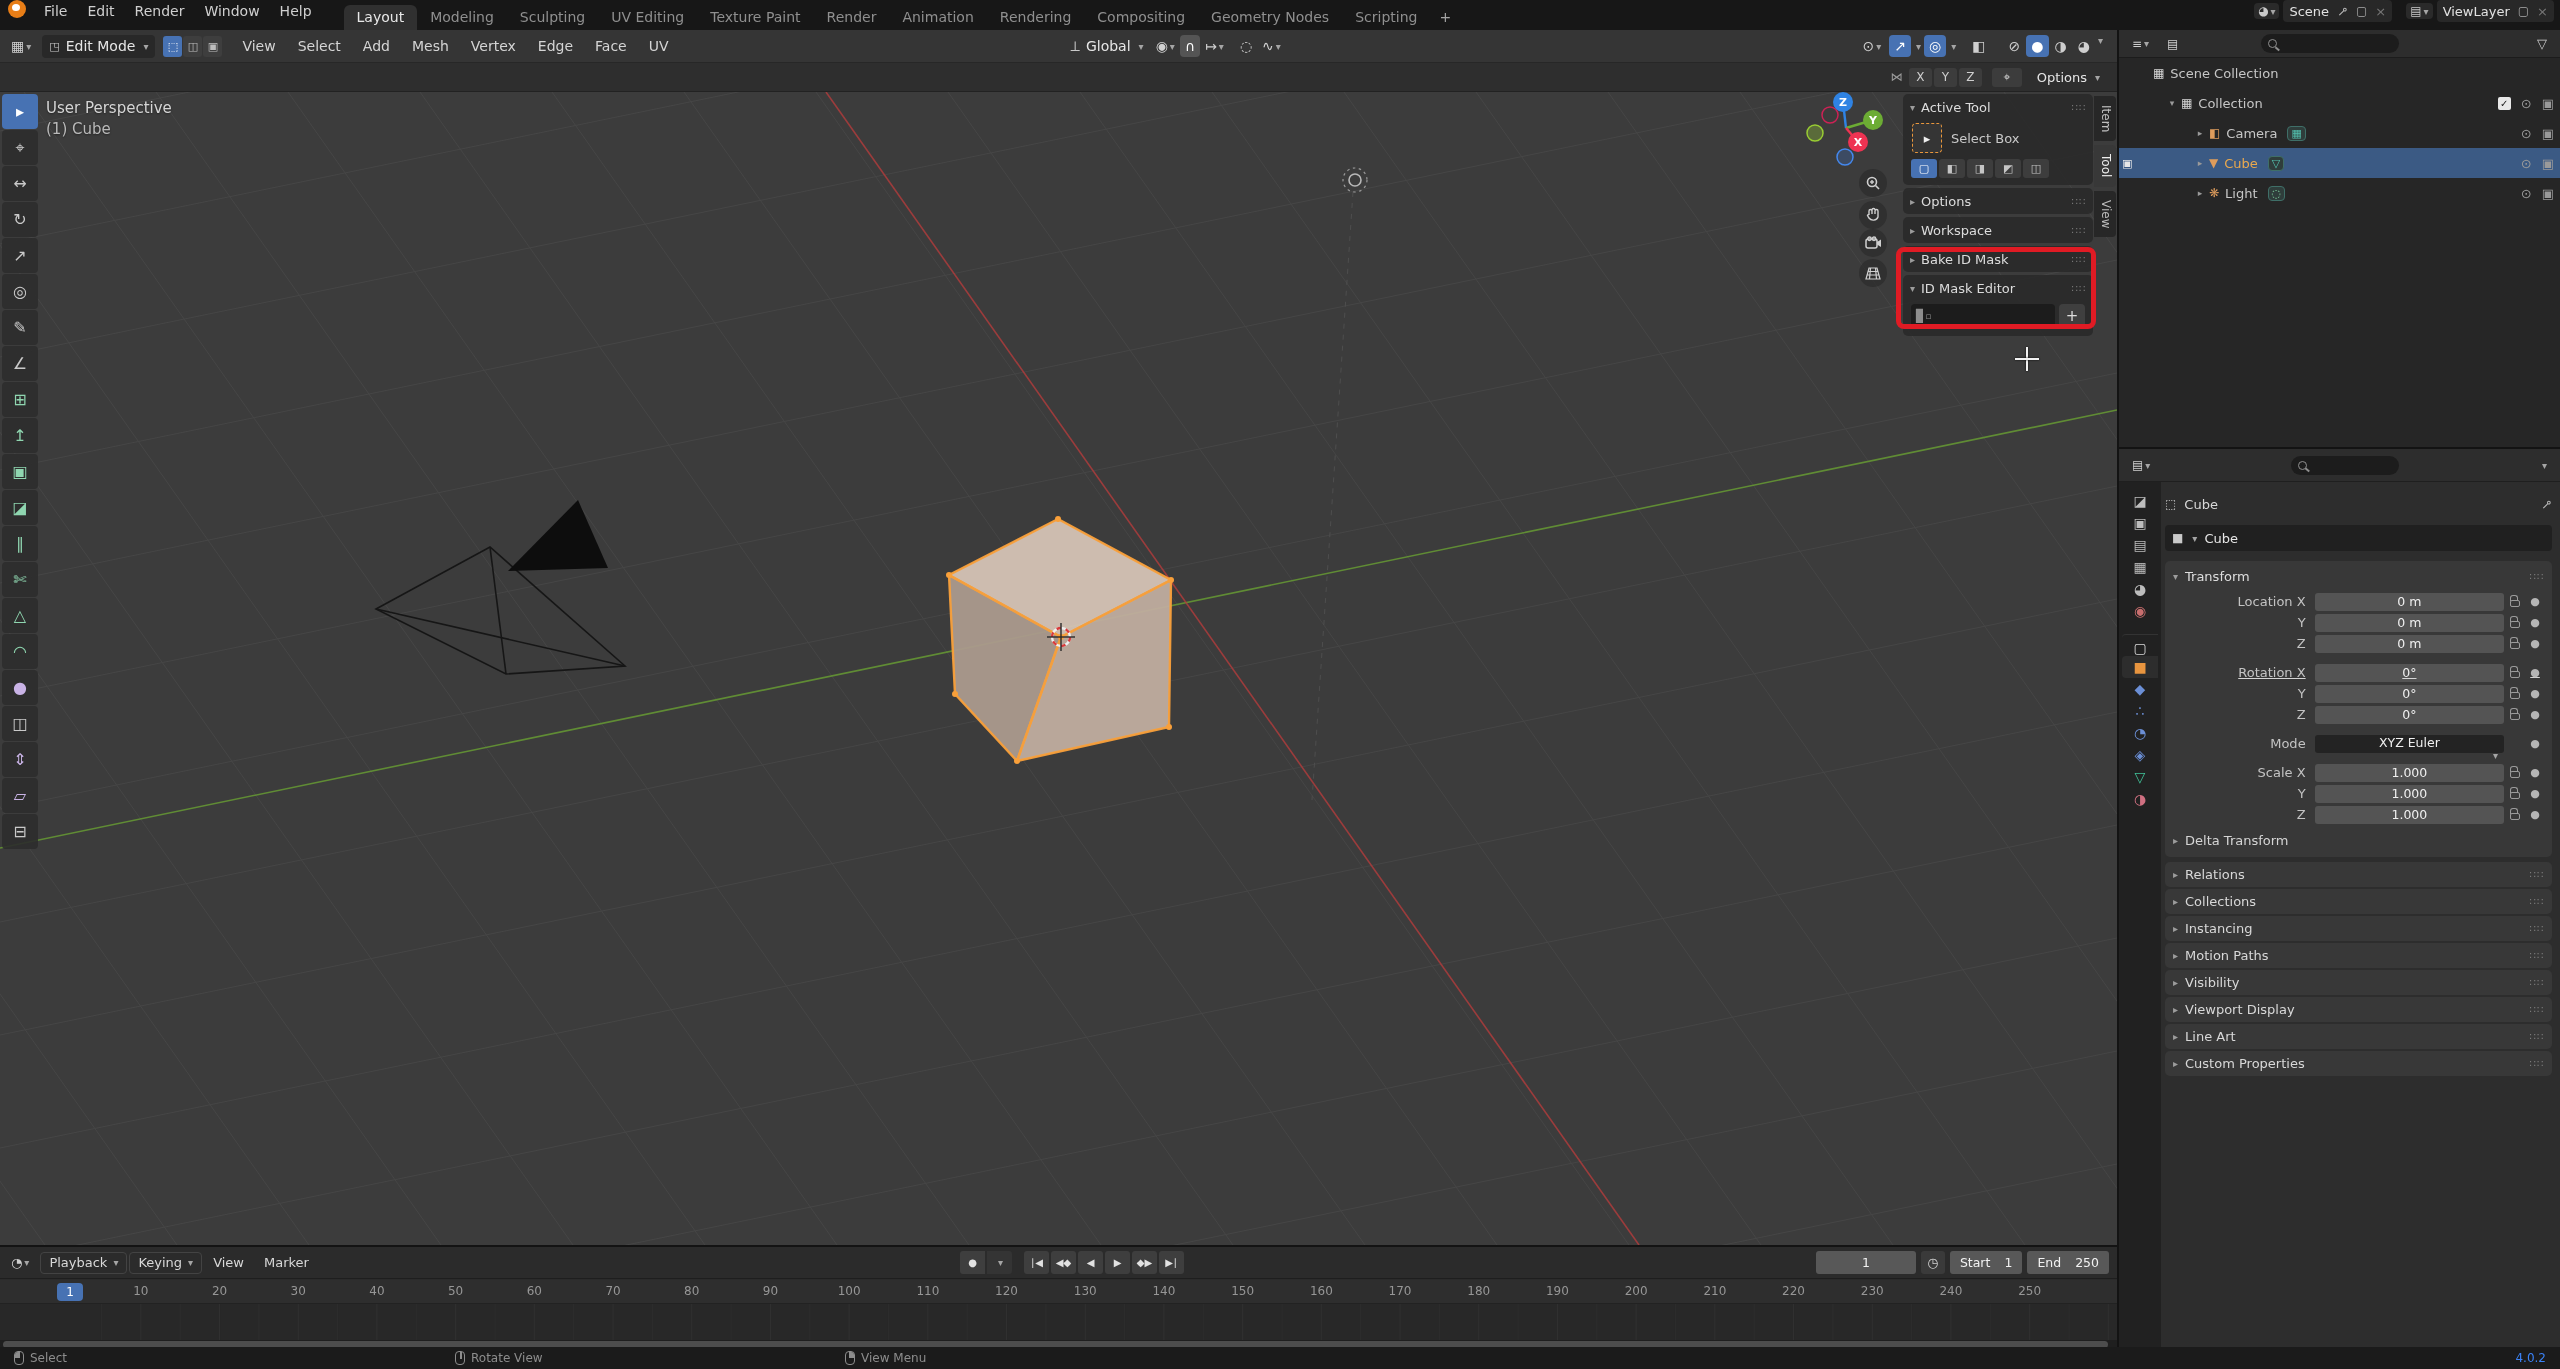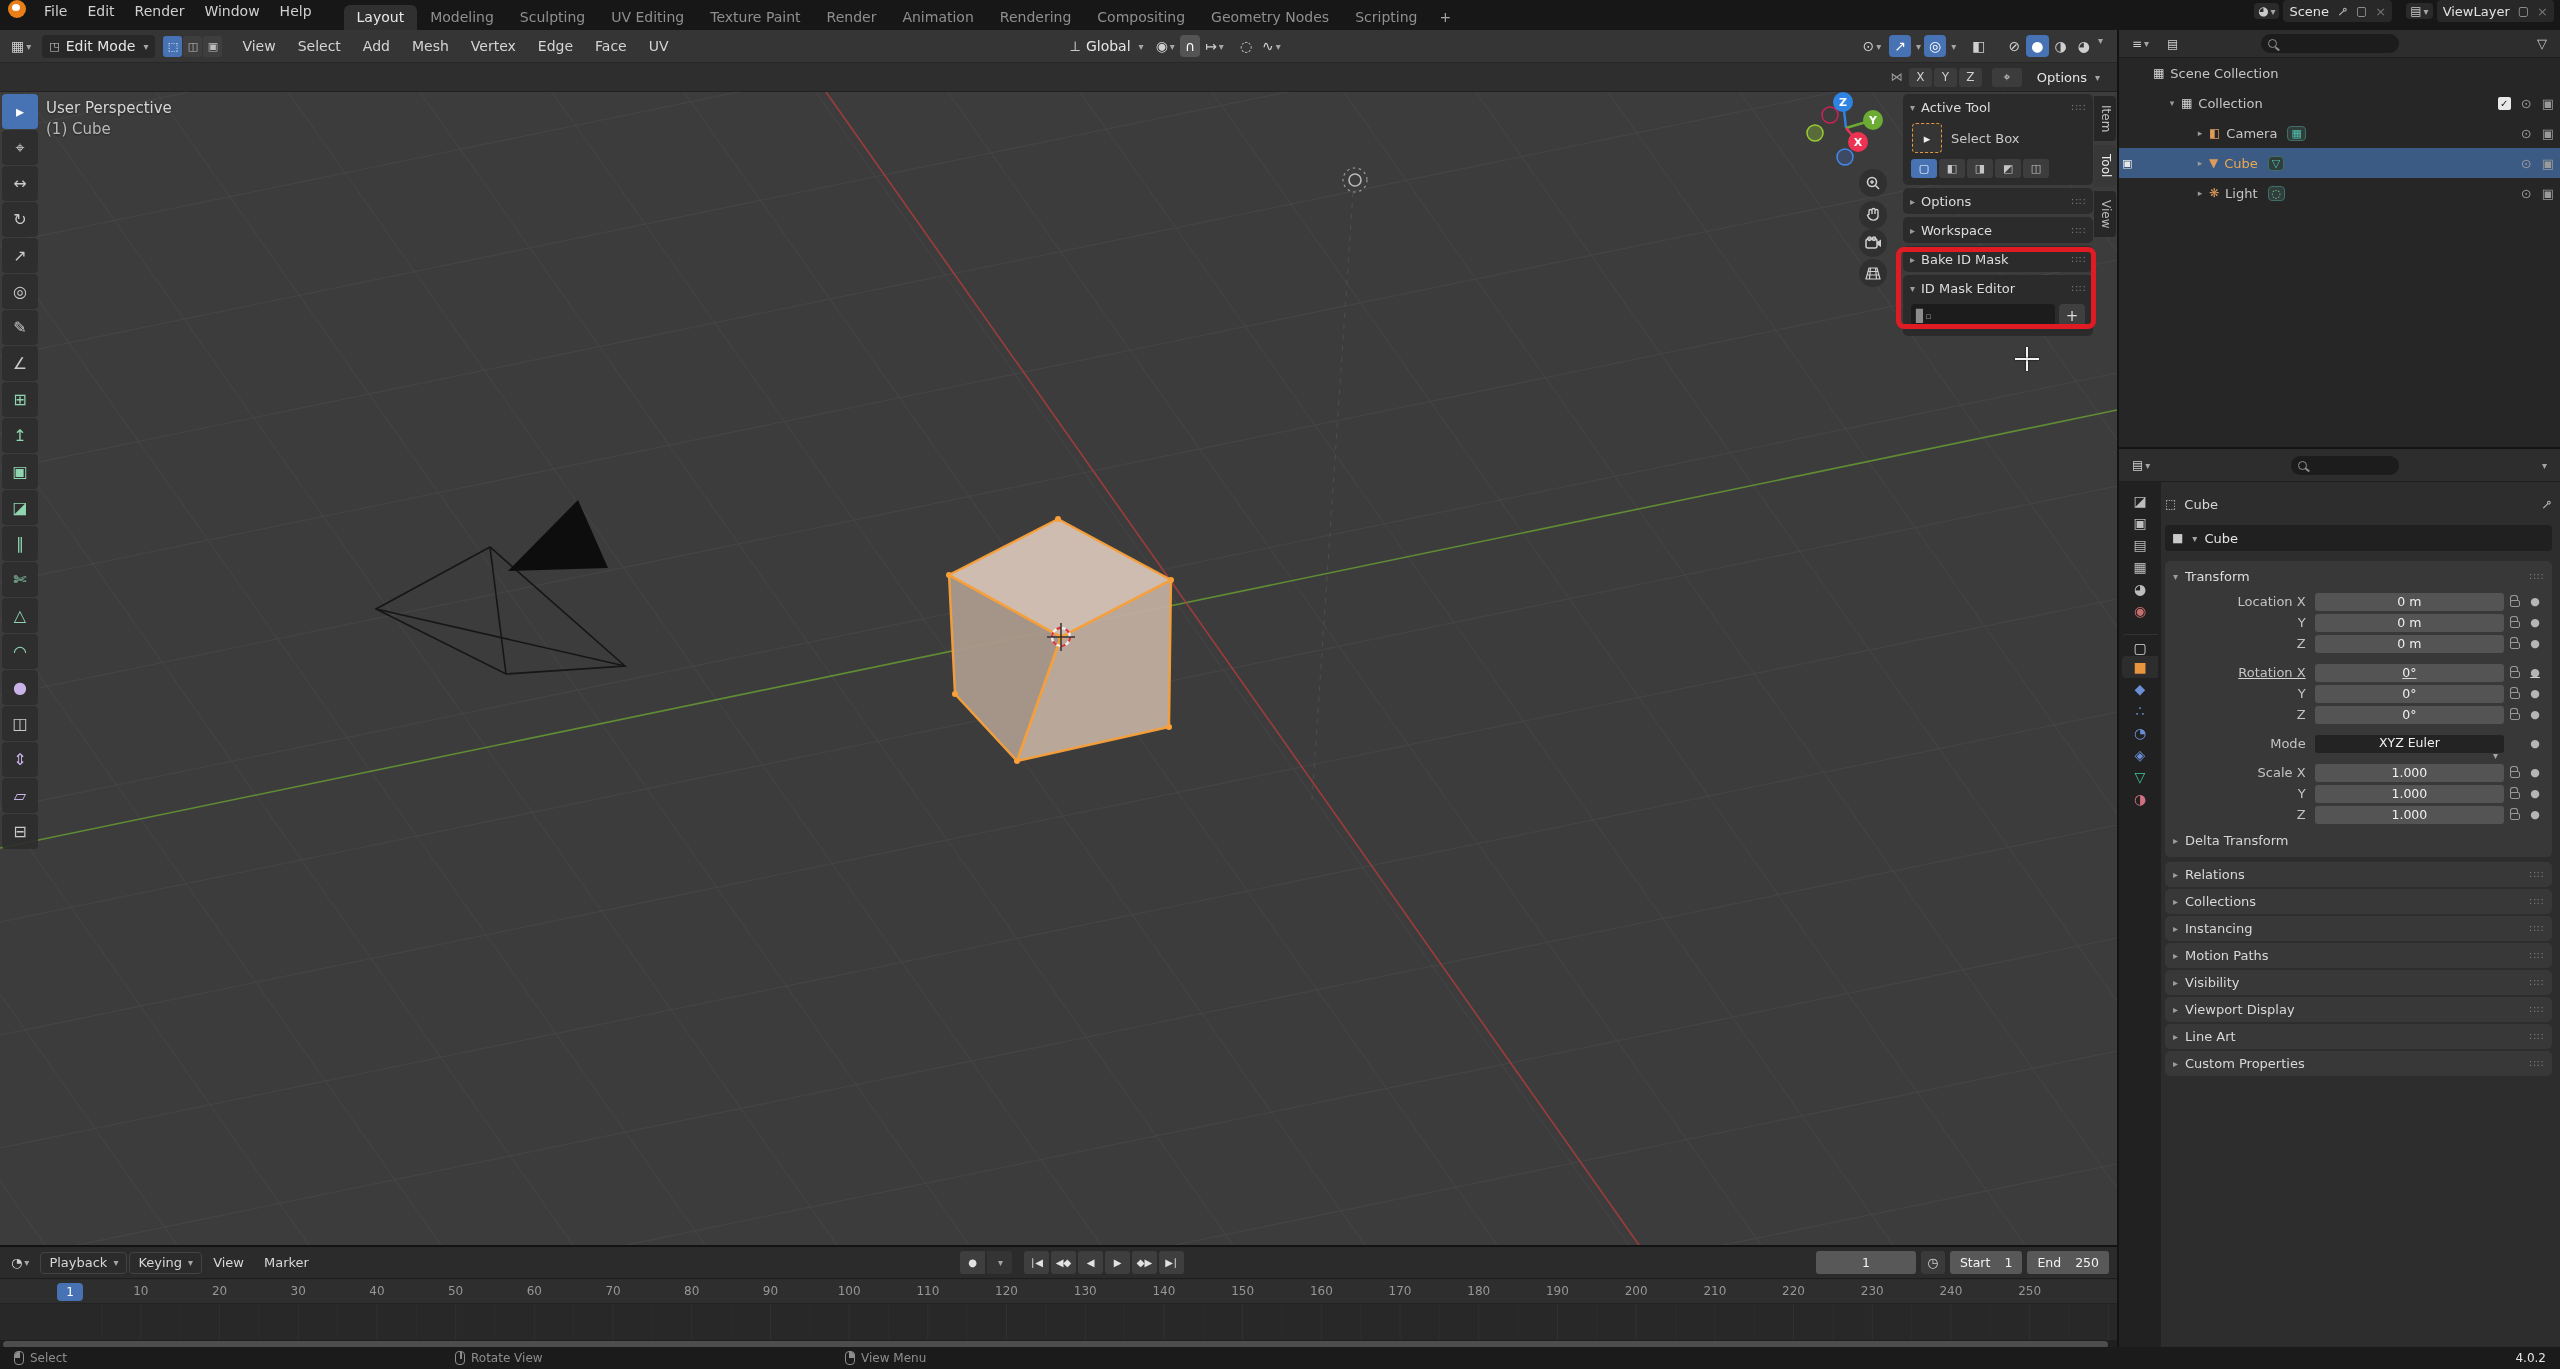--- a/index.html
+++ b/index.html
@@ -181,21 +181,21 @@
 
   
   #statusbar { position:absolute; left:0; top:1347px; width:2560px; height:22px; background:#1b1b1b;
     display:flex; align-items:center; font-size:12px; color:#8d8d8d; }
   .sb-item { position:absolute; display:flex; align-items:center; gap:6px; }
   .mouse { width:10px; height:14px; border:1.2px solid #8d8d8d; border-radius:4px; position:relative; }
   .mouse i { position:absolute; background:#8d8d8d; }
   .mouse.left i { left:0; top:0; width:5px; height:6px; border-radius:3px 0 0 0; }
   .mouse.middle i { left:3.5px; top:0; width:2.5px; height:7px; }
   .mouse.right i { right:0; top:0; width:5px; height:6px; border-radius:0 3px 0 0; }
-  #sb-version { position:absolute; right:14px; color:#e5e5e5;text-align:center; }
+  #sb-version { position:absolute; right:14px; color:#3b82f6;text-align:center; }
 </style>
 </head>
 <body>
 
 <div id="root">
 
   <div id="topbar">
     <div id="blender-logo"></div>
     <div id="topbar-menus" style="display:flex;">
         <div class="menu">File</div>

